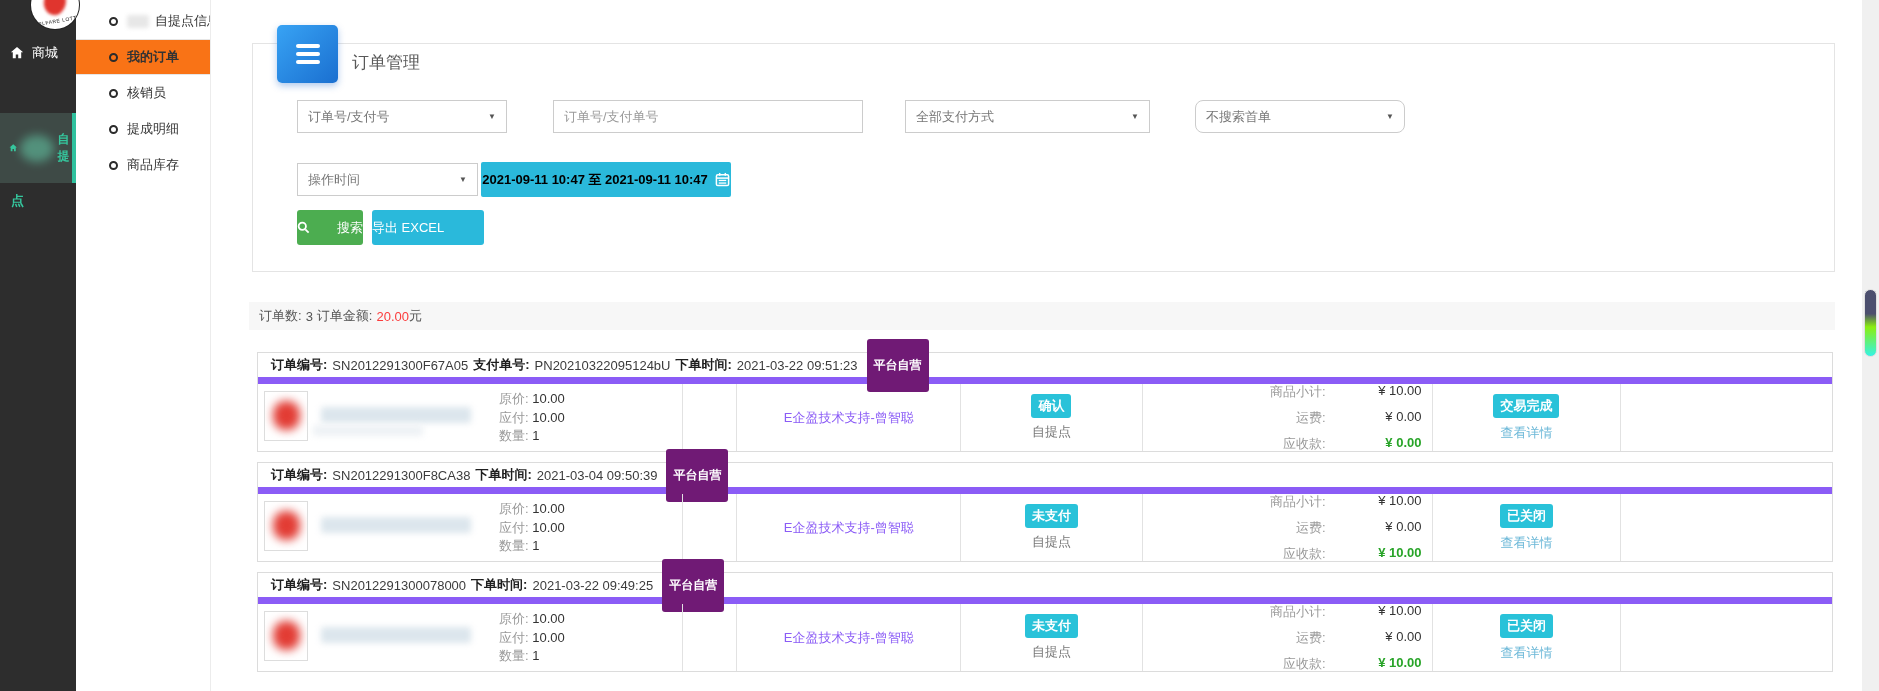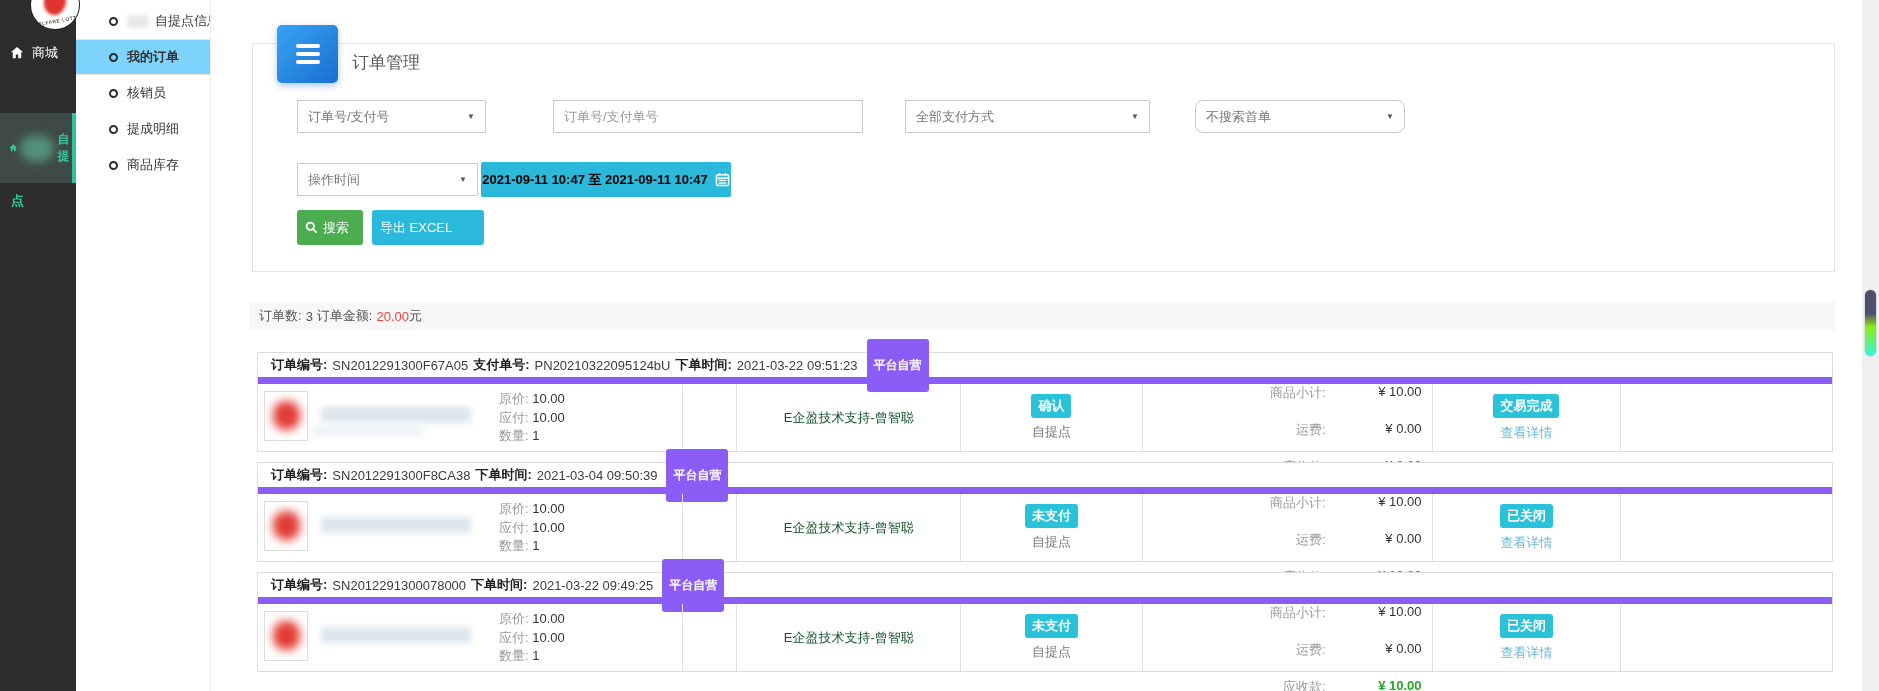--- a/index.html
+++ b/index.html
@@ -21,72 +21,72 @@
   .nd-blob { width:34px; height:27px; background:#5aa98e; border-radius:50%; filter:blur(5px); opacity:.75; flex:none; }
   .nd-active .lbl { color:#35c79e; font-size:12px; font-weight:bold; }
   .nd-wrap { position:absolute; left:11px; top:192px; color:#35c79e; font-size:13px; font-weight:bold; }
 
   
   .nav-light { position:absolute; left:76px; top:0; width:135px; height:691px; background:#fff;
     border-right:1px solid #ececec; z-index:4; padding-top:3px; }
   .sn-item { height:36px; display:flex; align-items:center; padding-left:33px; gap:9px; font-size:13px;
     color:#333; white-space:nowrap; overflow:hidden; cursor:pointer; }
   .sn-item .dot { width:9px; height:9px; border:2px solid #2b2b2b; border-radius:50%; flex:none; }
-  .sn-item.active { background:#7dd3fc; border-top:1px solid #e6e6e6; border-bottom:1px solid #e6e6e6; font-weight:bold; }
+  .sn-item.active { background:#f97316; border-top:1px solid #e6e6e6; border-bottom:1px solid #e6e6e6; font-weight:bold; }
   .redact-sm { width:22px; height:13px; background:#e7e7e7; border-radius:3px; filter:blur(2px);
     flex:none; margin-right:-3px; }
 
   
   .filter-card { position:absolute; left:252px; top:43px; width:1583px; height:229px;
     border:1px solid #e4e4e4; background:#fff; }
   .burger { position:absolute; left:277px; top:25px; width:61px; height:58px; border-radius:5px;
     background:linear-gradient(135deg,#38a3f4 0%,#1a6fd0 100%); display:flex; flex-direction:column;
     justify-content:center; align-items:center; gap:4px; box-shadow:0 3px 7px rgba(30,100,200,.35);
     cursor:pointer; z-index:6; }
   .burger i { width:24px; height:4px; background:#fff; border-radius:2px; }
   .page-title { position:absolute; left:352px; top:51px; font-size:17px; color:#595959; }
 
   .ctrl { position:absolute; height:33px; border:1px solid #ccc; background:#fff; font-size:13px;
     color:#777; display:flex; align-items:center; padding:0 10px; cursor:pointer; }
   .ctrl .arrow { margin-left:auto; font-size:8px; color:#555; }
   input.ctrl { cursor:text; color:#333; }
   input.ctrl::placeholder { color:#9a9a9a; }
-  .sel-type  { left:297px;  top:100px; width:189px; }
+  .sel-type  { left:297px;  top:100px; width:210px; }
   .inp-key   { left:553px;  top:100px; width:310px; }
   .sel-pay   { left:905px;  top:100px; width:245px; }
   .sel-first { left:1195px; top:100px; width:210px;border-radius:8px; }
   .sel-time  { left:297px;  top:163px; width:181px; }
   .date-btn  { position:absolute; left:481px; top:162px; width:250px; height:35px; background:#2ab9db;
     color:#000000; font-weight:bold; font-size:13px; display:flex; align-items:center; justify-content:center;
     gap:7px; border-radius:2px; cursor:pointer; border:none; }
   .btn { position:absolute; height:35px; border:none; border-radius:3px; color:#fff; font-size:13px;
-    display:flex; align-items:center; justify-content:flex-start; gap:5px; cursor:pointer;padding-left:8px; }
+    display:flex; align-items:center; justify-content:space-between; gap:5px; cursor:pointer; }
   .btn-search { left:297px; top:210px; width:66px;  background:#4cad50; }
   .btn-export { left:372px; top:210px; width:112px;  background:#2ab9db; }
 
   
   .summary { position:absolute; left:249px; top:302px; width:1586px; height:28px; background:#f7f7f7;
     display:flex; align-items:center; padding-left:10px; font-size:13px; color:#555; gap:4px; }
   .summary .red { color:#fb3c3c; }
 
   
   .order-block { position:absolute; left:257px; width:1576px; border:1px solid #dcdcdc; background:#fff; }
   .ob1 { top:352px; } .ob2 { top:462px; } .ob3 { top:572px; }
   .o-header { height:31px; border-bottom:7px solid #8b5cf6; display:flex; align-items:center;
     padding-left:13px; font-size:13px; color:#3c3c3c; gap:5px; white-space:nowrap; }
   .o-header b { color:#1f1f1f; }
-  .badge { background:#8b5cf6; color:#fff; font-size:12px; font-weight:bold; padding:18px 7px;
+  .badge { background:#701a75; color:#fff; font-size:12px; font-weight:bold; padding:18px 7px;
     border-radius:3px; margin-left:4px; }
   .o-row { display:flex; height:67px; }
   .cell { border-right:1px solid #e2e2e2; height:100%; position:relative; }
   .c1 { width:426px; } .c2 { width:54px; } .c3 { width:224px; display:flex; align-items:center;
-    justify-content:center; font-size:13px; color:#14532d; cursor:pointer; }
+    justify-content:center; font-size:13px; color:#8b5cf6; cursor:pointer; }
   .c4 { width:182px; display:flex; flex-direction:column; align-items:center; justify-content:center;
     gap:5px; font-size:13px; color:#777; }
-  .c5 { width:290px; display:flex; flex-direction:column; justify-content:flex-start; padding-right:10px; gap:19px; font-size:13px; }
+  .c5 { width:290px; display:flex; flex-direction:column; justify-content:center; padding-right:10px; gap:8px; font-size:13px; }
   .c6 { width:189px; display:flex; flex-direction:column; align-items:center; justify-content:center; gap:6px; }
   .c7 { width:211px; border-right:none; }
   .thumb { position:absolute; left:6px; top:7px; width:44px; height:50px; border:1px solid #ddd;
     background:#fff; overflow:hidden; }
   .thumb-red { margin:9px auto 0; width:27px; height:29px; background:#e23c34; filter:blur(5px); border-radius:45%; }
   .name-blur { position:absolute; left:63px; top:23px; width:150px; height:16px; background:#dce6ed;
     filter:blur(3px); border-radius:2px; }
   .name-blur2 { position:absolute; left:55px; top:41px; width:110px; height:11px; background:#eef2f5;
     filter:blur(3px); border-radius:2px; }
   .prices { position:absolute; left:241px; top:6px; font-size:13px; line-height:18.5px; color:#999; white-space:nowrap; }

